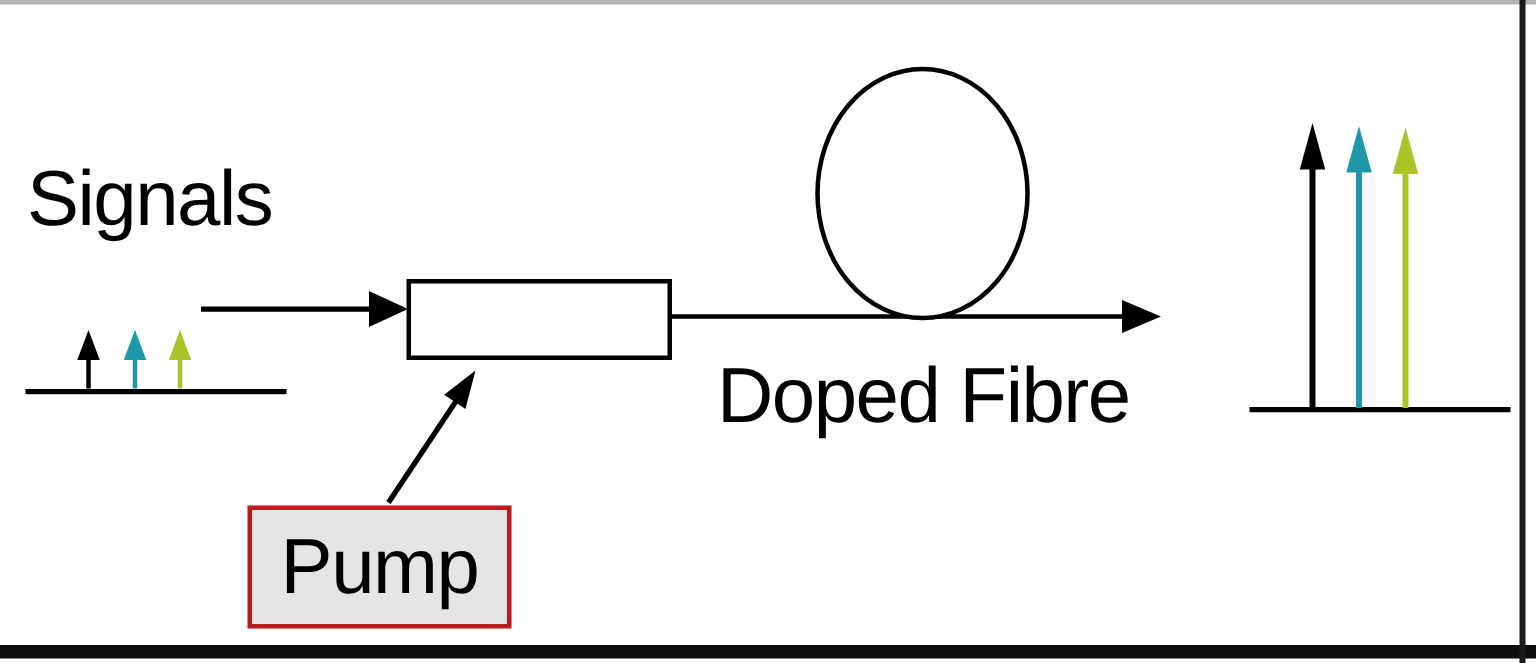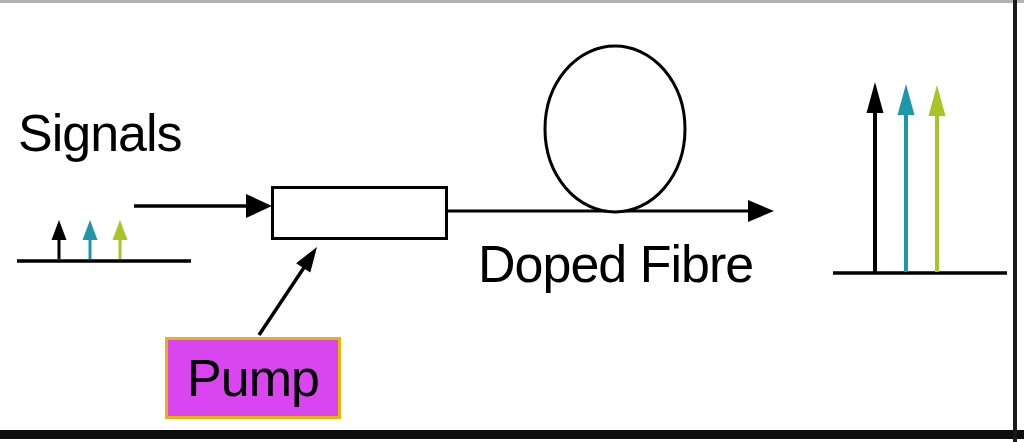--- a/index.html
+++ b/index.html
@@ -40,22 +40,22 @@
     height: 48px;
     border: 3px solid #000000;
     background: #ffffff;
   }
   .pump-box {
     position: absolute;
     left: 165px;
     top: 337px;
     width: 170px;
     height: 76px;
-    border: 3px solid #eab308;
-    background: #d946ef;
+    border: 3px solid #b91c1c;
+    background: #e5e5e5;
     display: flex;
     align-items: center;
     justify-content: center;
   }
   .pump-box .label { position: static; }
 </style>
 </head>
 <body>
 
 <div class="stage">

